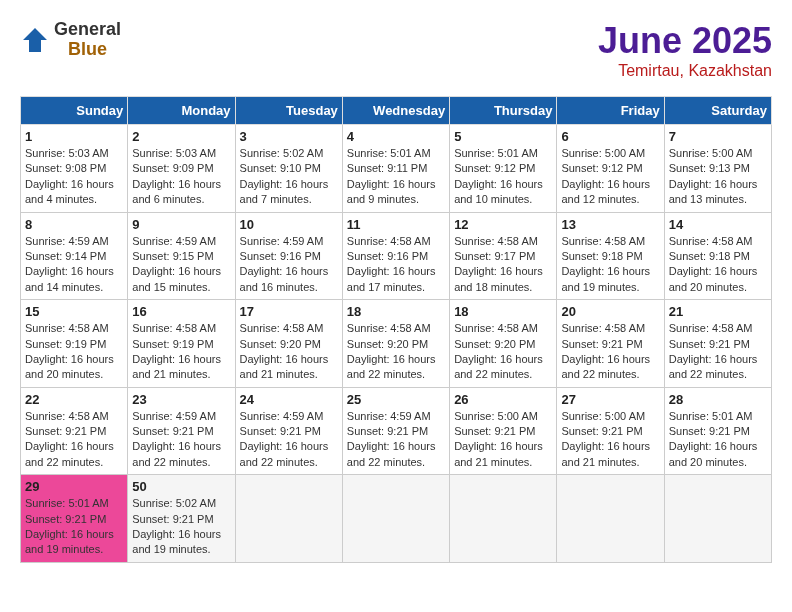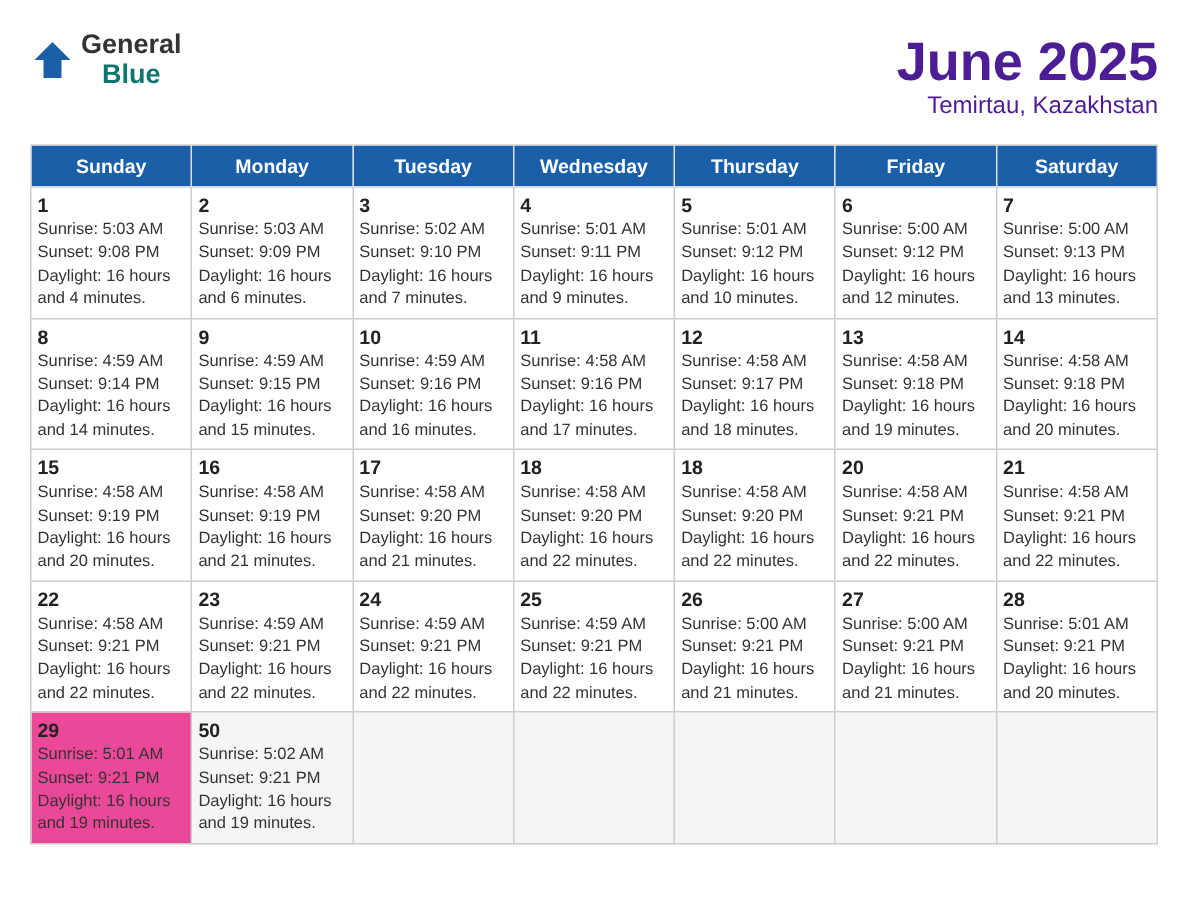--- a/index.html
+++ b/index.html
@@ -27,49 +27,49 @@
       text-align: center;
     }
     .logo-general {
       font-size: 18px;
       font-weight: bold;
       color: #333;
     }
     .logo-blue {
       font-size: 18px;
       font-weight: bold;
-      color: #0f766e;
+      color: #a16207;
     }
     .logo-icon {
       width: 30px;
       height: 30px;
       margin-right: 4px;
     }
     .title-block {
       text-align: right;
     }
     .month-title {
       font-size: 36px;
       font-weight: bold;
       color: #4c1d95;
     }
     .location {
       font-size: 16px;
-      color: #4c1d95;
+      color: #b91c1c;
     }
     .calendar {
       width: 100%;
       border-collapse: collapse;
       font-size: 11px;
     }
     .calendar th {
       background-color: #1a5fa8;
       color: #fff;
       padding: 6px 4px;
-      text-align: center;
+      text-align: right;
       font-size: 13px;
       font-weight: bold;
       border: 1px solid #ddd;
       margin-left: 12px;
     }
     .calendar td {
       border: 1px solid #ccc;
       vertical-align: top;
       padding: 4px;
       width: calc(100% / 7);

